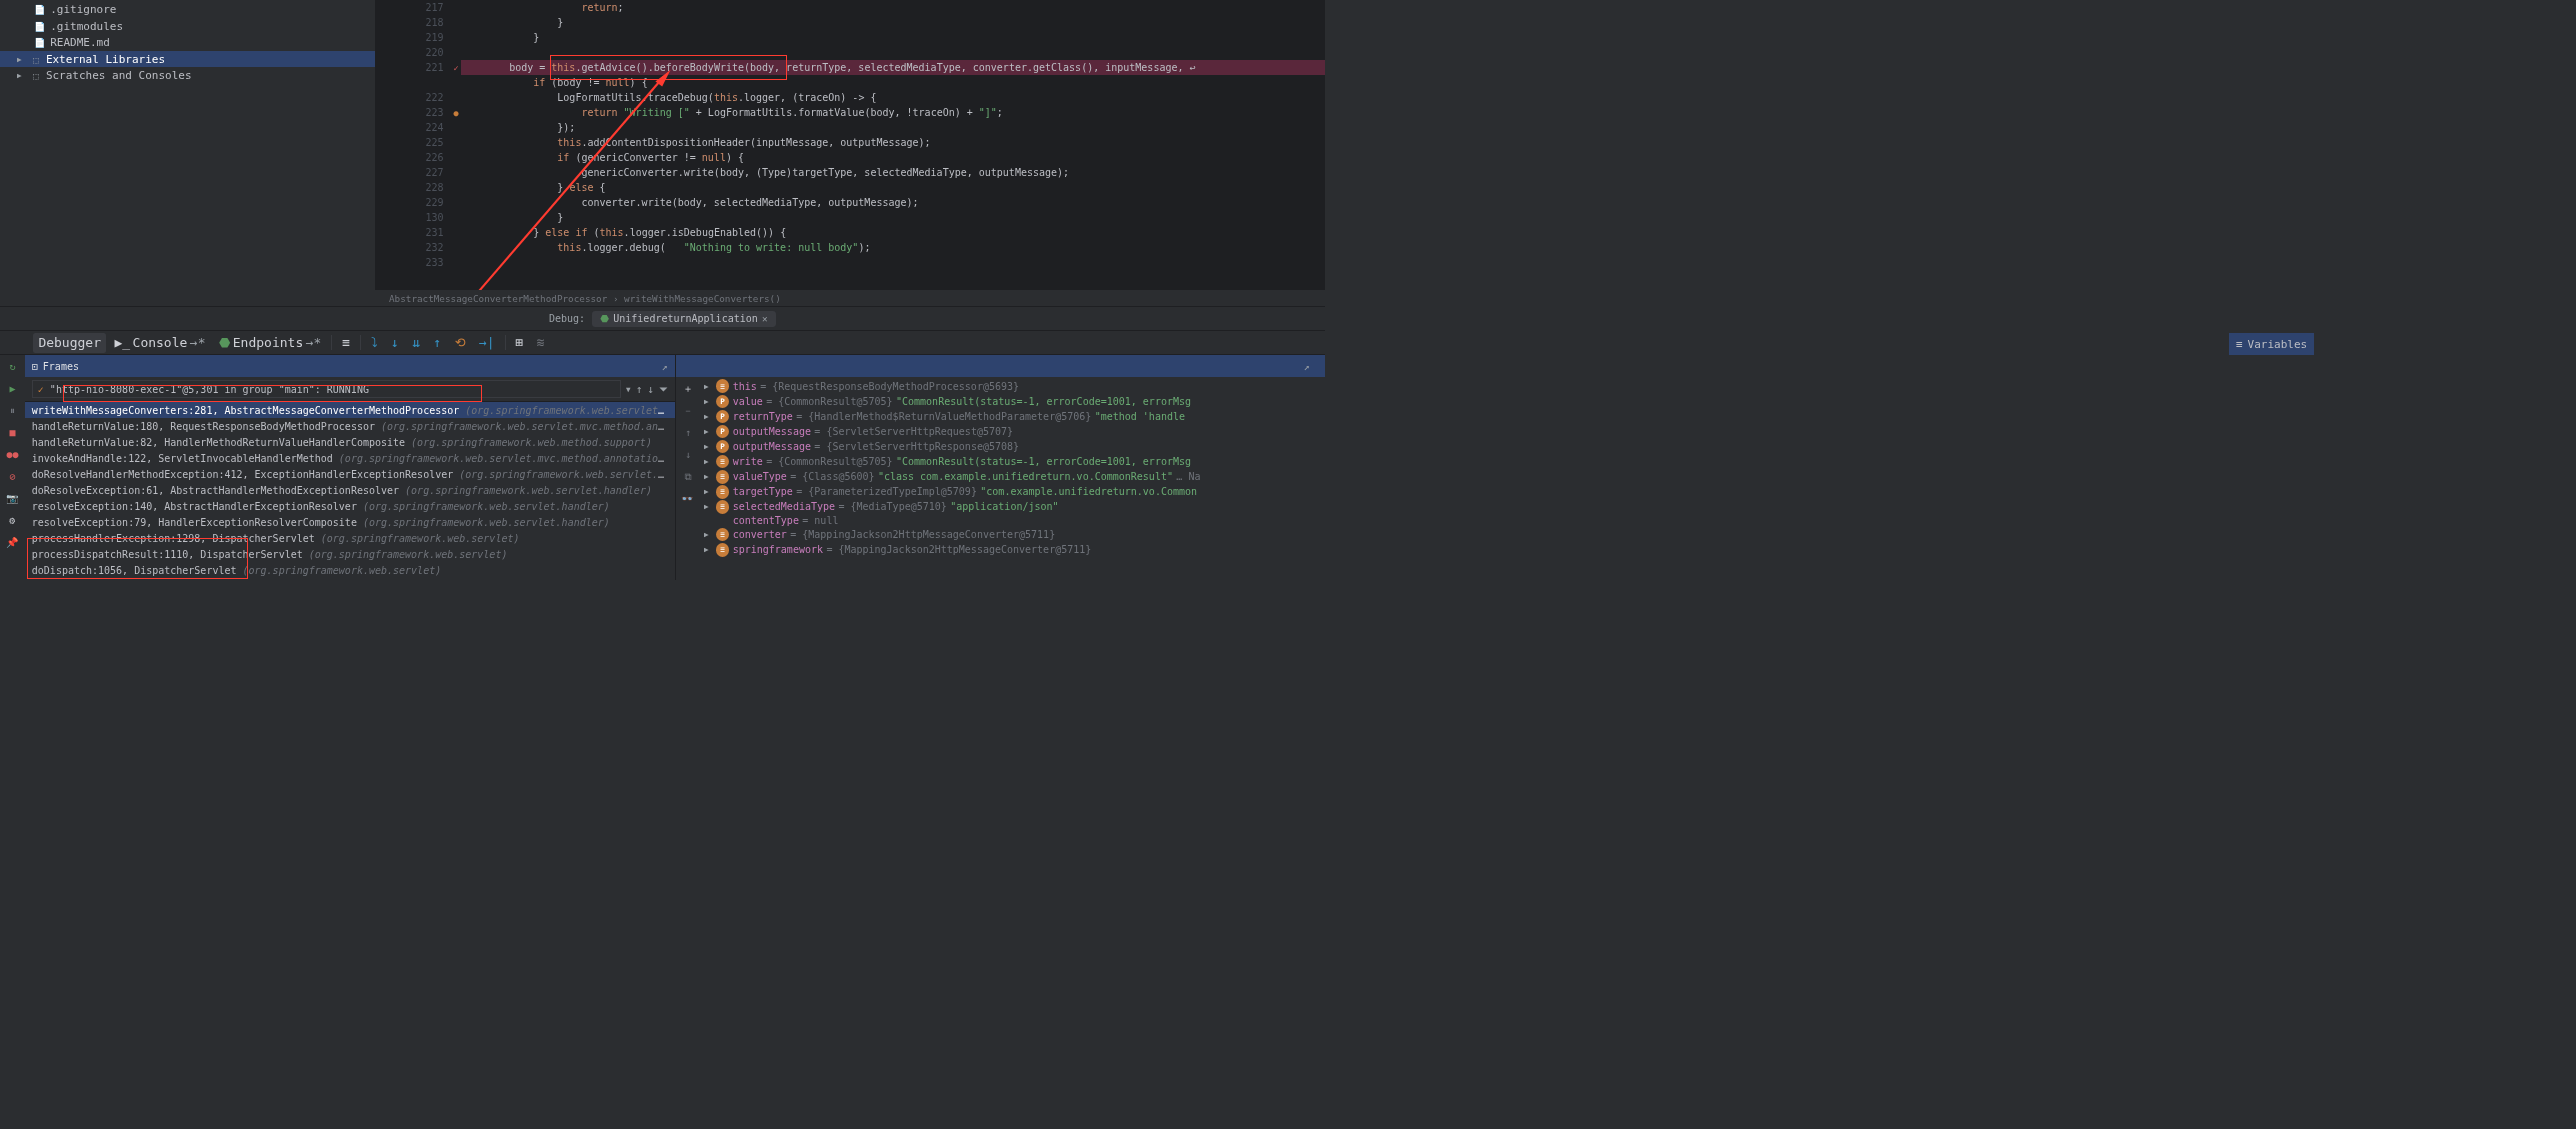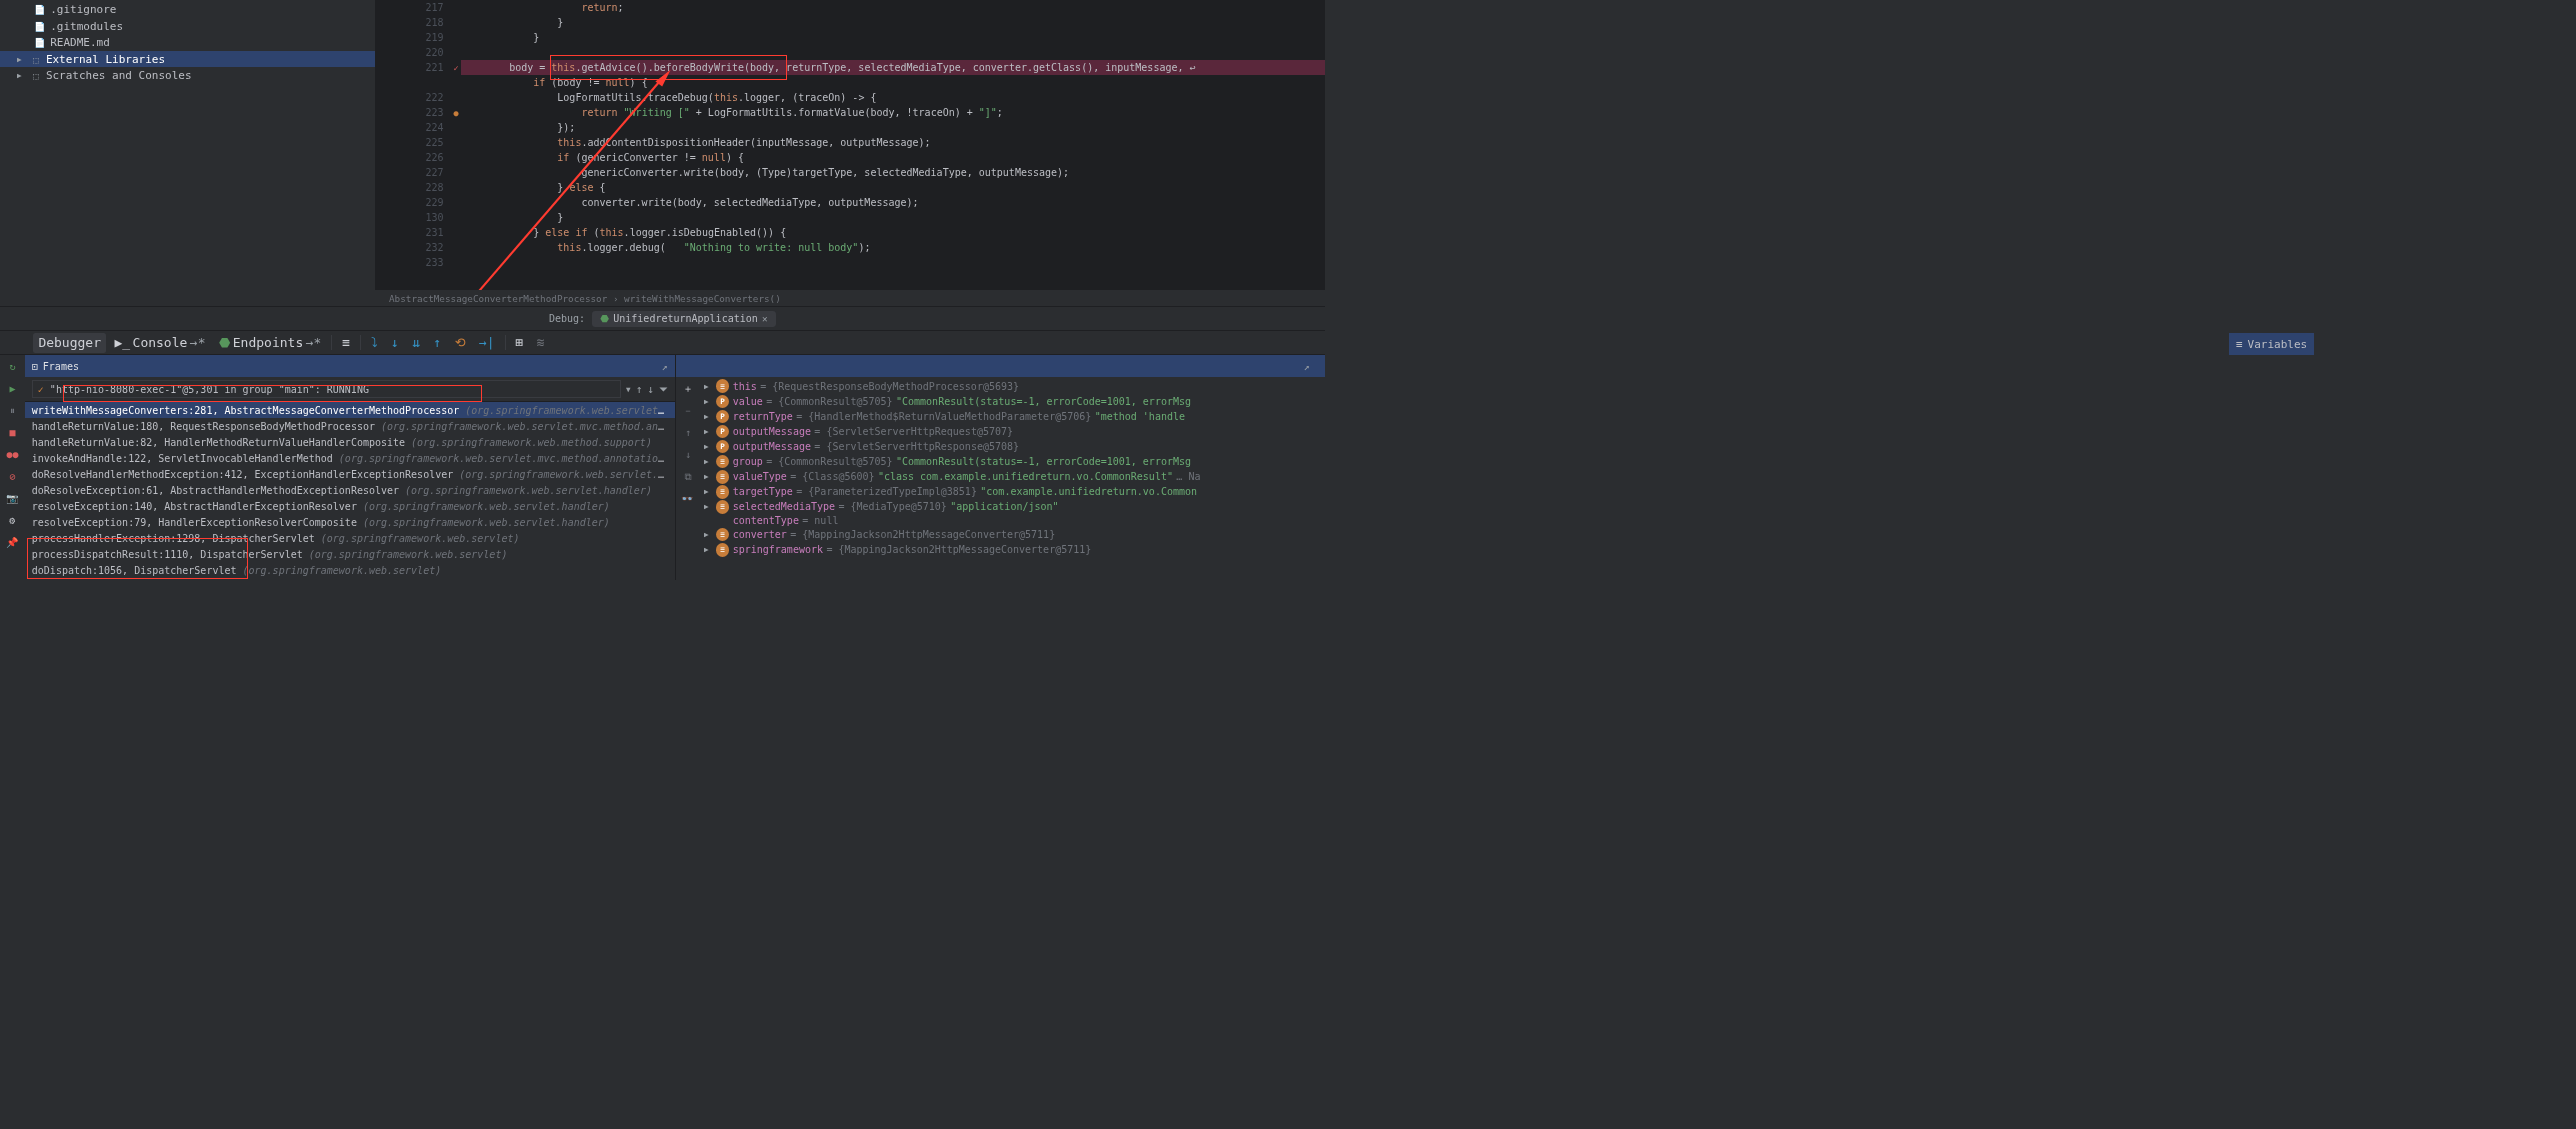--- a/index.html
+++ b/index.html
@@ -243,37 +243,37 @@
             </div>
             <div class="var-item">
               <span class="var-arrow">▶</span>
               <span class="var-icon p">P</span> 
               <span class="var-name">outputMessage</span> 
               <span class="var-val">= {ServletServerHttpResponse@5708}</span>
             </div>
             <div class="var-item">
               <span class="var-arrow">▶</span>
               <span class="var-icon o">≡</span> 
-              <span class="var-name">group</span> 
+              <span class="var-name">write</span> 
               <span class="var-val">= {CommonResult@5705}</span> 
               <span class="var-str">"CommonResult(status=-1, errorCode=1001, errorMsg</span>
             </div>
             <div class="var-item">
               <span class="var-arrow">▶</span>
               <span class="var-icon o">≡</span> 
               <span class="var-name">valueType</span> 
               <span class="var-val">= {Class@5600}</span> 
               <span class="var-str">"class com.example.unifiedreturn.vo.CommonResult"</span> 
               <span class="var-val">… Na</span>
             </div>
             <div class="var-item">
               <span class="var-arrow">▶</span>
               <span class="var-icon o">≡</span> 
               <span class="var-name">targetType</span> 
-              <span class="var-val">= {ParameterizedTypeImpl@3851}</span> 
+              <span class="var-val">= {ParameterizedTypeImpl@5709}</span> 
               <span class="var-str">"com.example.unifiedreturn.vo.Common</span>
             </div>
             <div class="var-item">
               <span class="var-arrow">▶</span>
               <span class="var-icon o">≡</span> 
               <span class="var-name">selectedMediaType</span> 
               <span class="var-val">= {MediaType@5710}</span> 
               <span class="var-str">"application/json"</span>
             </div>
             <div class="var-item">

